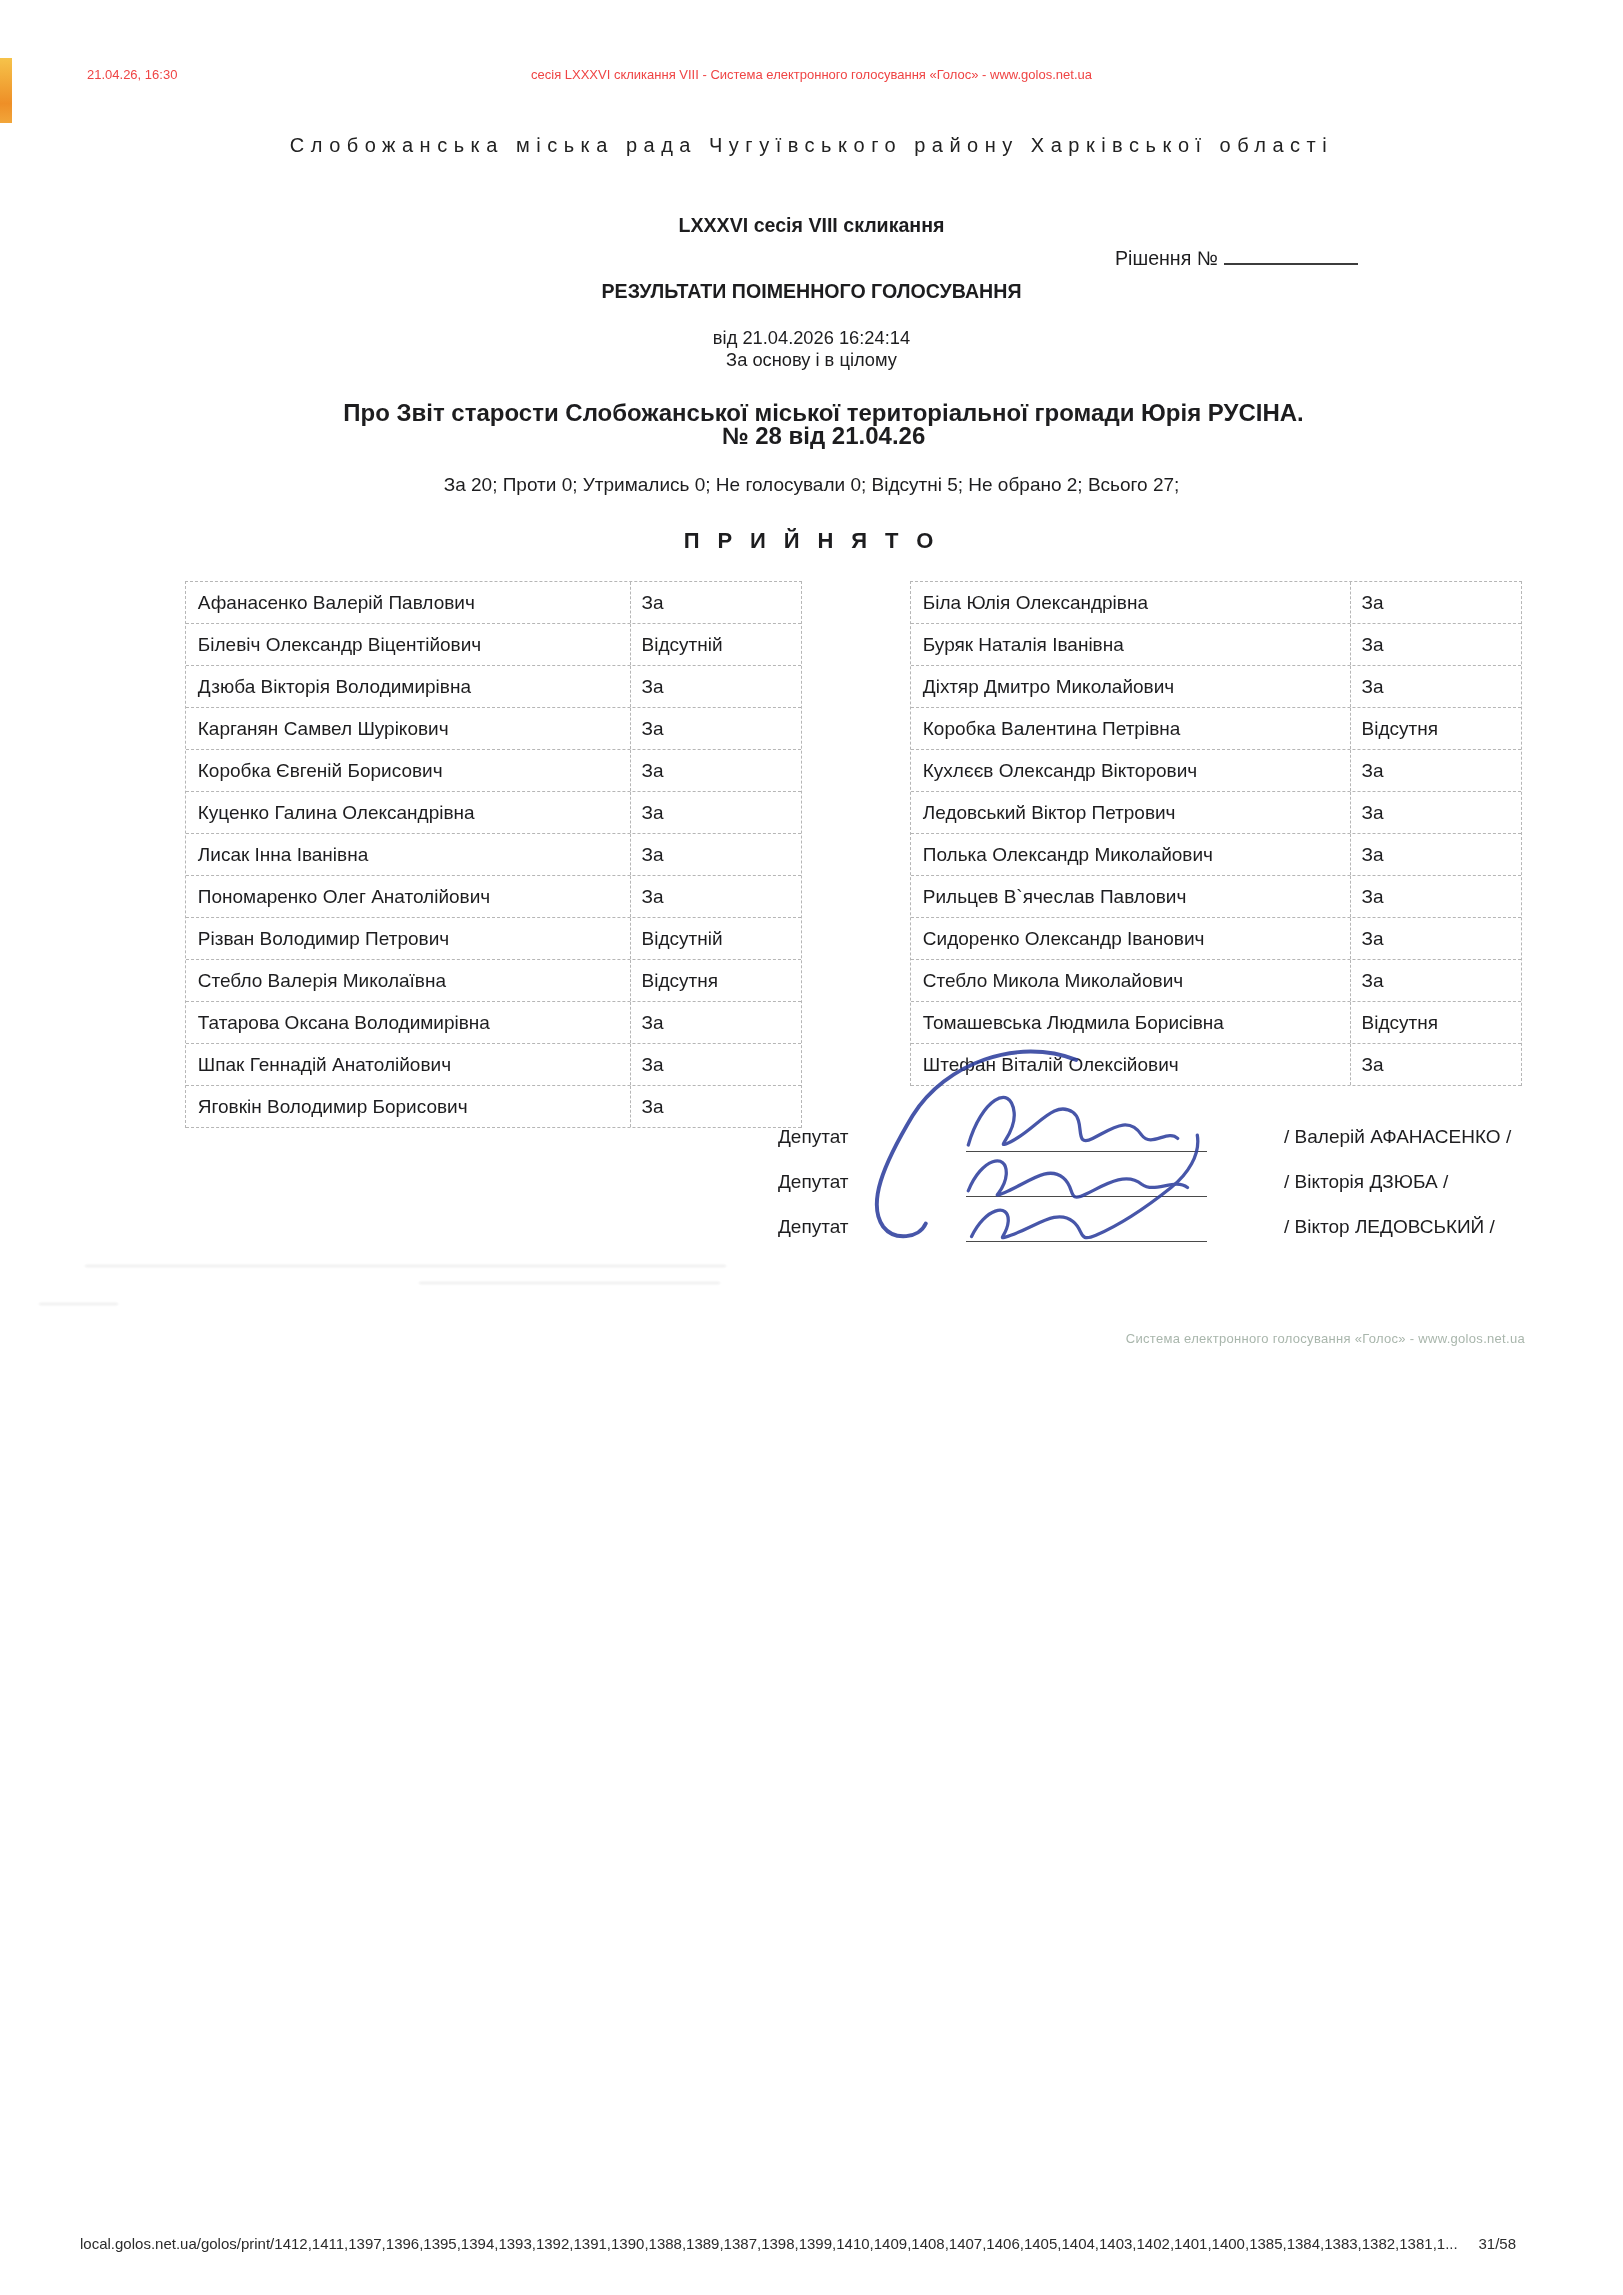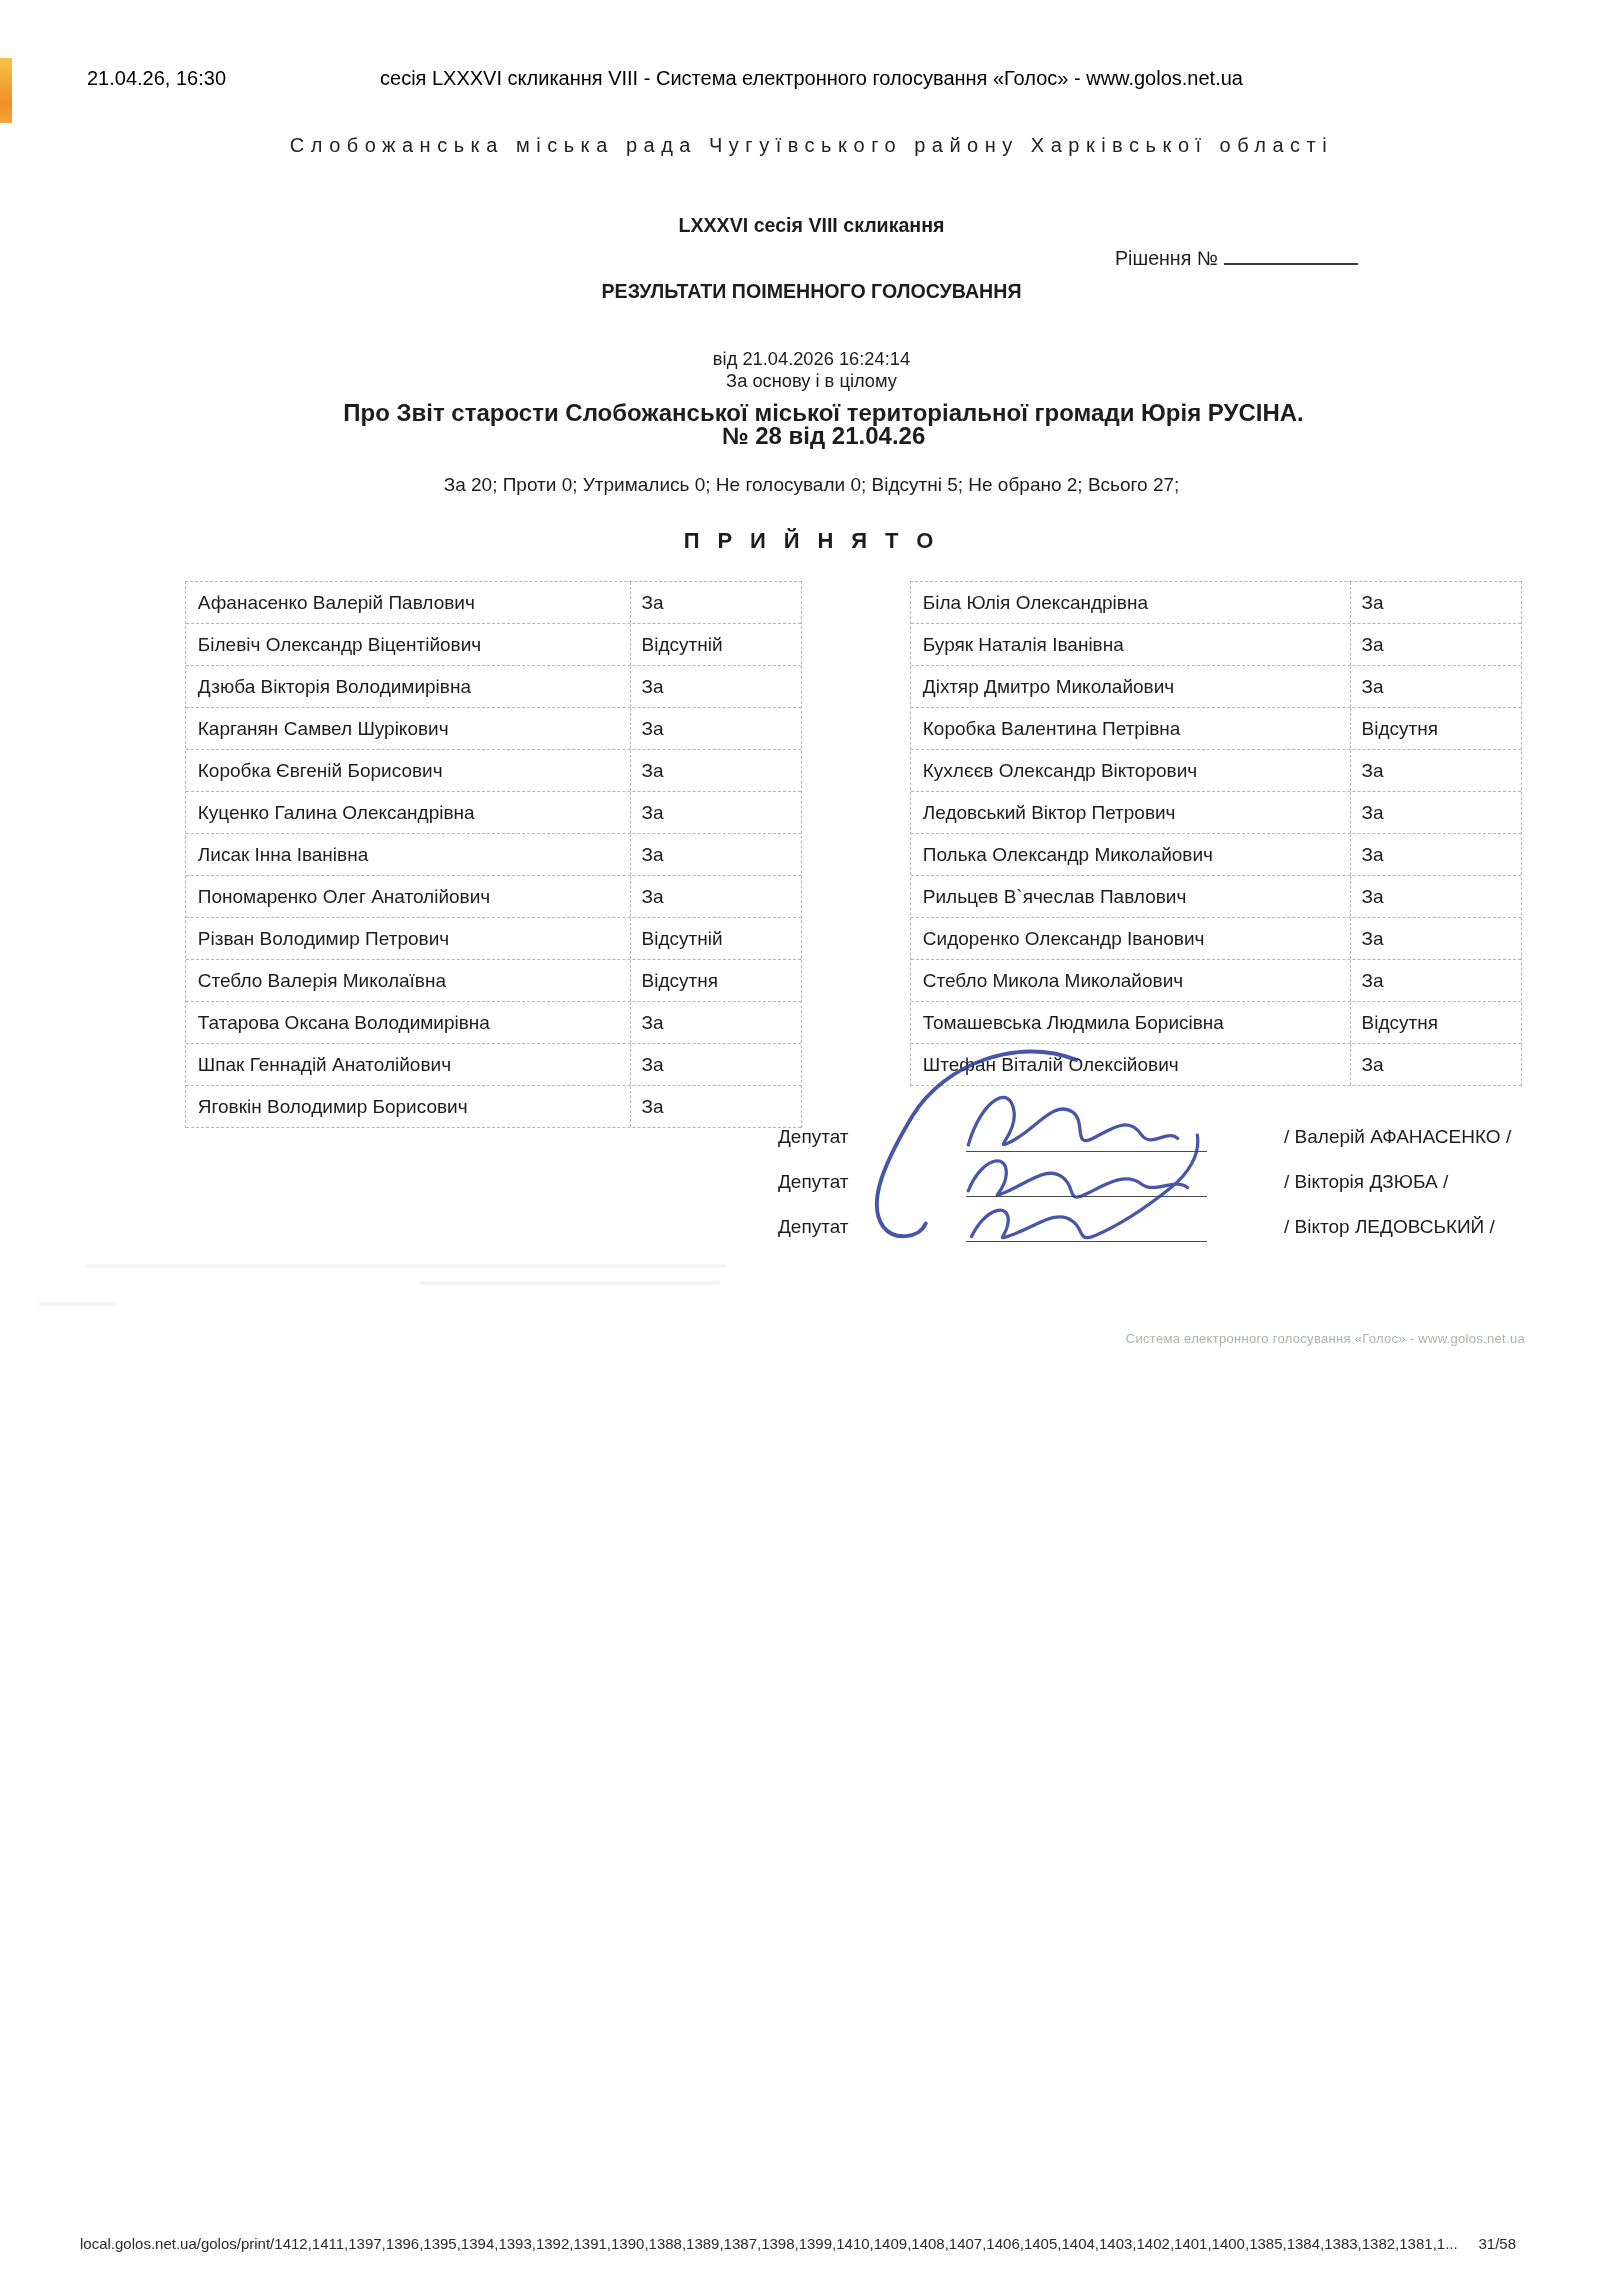--- a/index.html
+++ b/index.html
@@ -2,30 +2,30 @@
 <html style="font-size:10.5px"><head>
 <meta charset="utf-8">
 <style>
   * { margin:0; padding:0; box-sizing:border-box; }
   html, body { background:#ffffff; }
   .page {
     position:relative; width:1623px; height:2295px; background:#ffffff;
     font-family:"Liberation Sans", sans-serif; color:#1d1d1f; overflow:hidden;
   }
   .centered { position:absolute; left:0; width:100%; text-align:center; }
-  .print-small { font-size:20px; color:#000000; }
+  .print-small { font-size:13px; color:#ef4444; }
   .ph-date  { position:absolute; left:87px; top:67px; }
   .ph-title { top:67px; }
 
   .org-title    { top:134px; font-size:20px; letter-spacing:6.5px; color:#222; }
   .session-line { top:214px; font-size:19.6px; font-weight:bold; }
   .decision-line { position:absolute; left:1115px; top:243px; font-size:19.6px; white-space:nowrap; }
   .decision-underline { display:inline-block; width:134px; height:22px; border-bottom:2px solid #3c3c3c; margin-left:6.5px; }
   .results-title { top:280px; font-size:19.6px; font-weight:bold; }
-  .meta-lines    { top:327px; font-size:18.3px; line-height:22px;margin-top:21px; }
+  .meta-lines    { top:327px; font-size:18.3px; line-height:22px; }
   .subject-lines { top:401px; font-size:24px; line-height:23px; font-weight:bold;margin-left:12px; }
   .totals-line   { top:474px; font-size:19px; }
   .accepted-line { top:528px; font-size:22px; font-weight:bold; letter-spacing:5.9px; }
 
   .vote-table { position:absolute; top:581px; border:1.3px dashed #b6b6b6; border-bottom:none; background:#fff; }
   #table-left  { left:185px;  width:617px; }
   #table-right { left:910px; width:612px; }
   .vote-row { display:flex; height:42px; border-bottom:1.3px dashed #b6b6b6; }
   .cell-name { flex:1; border-right:1.3px dashed #b6b6b6; display:flex; align-items:center; padding-left:11.8px; font-size:19px; }
   .cell-vote { width:170px; display:flex; align-items:center; padding-left:10.5px; font-size:19px; }

